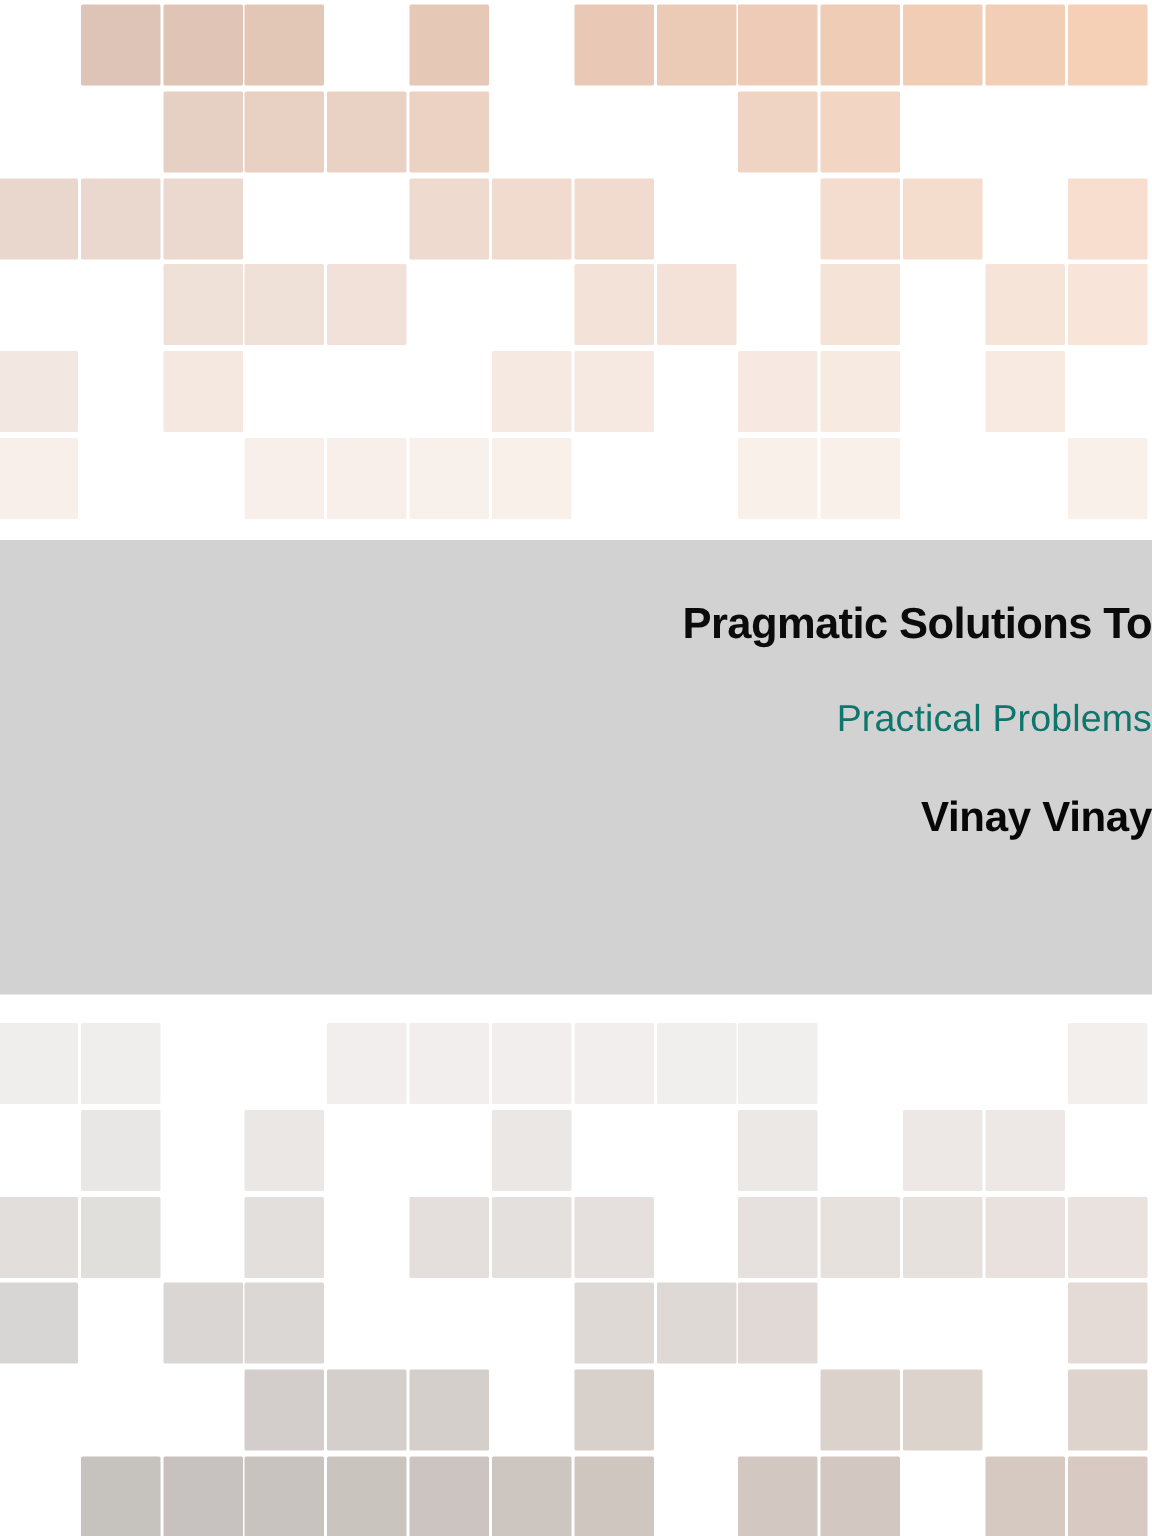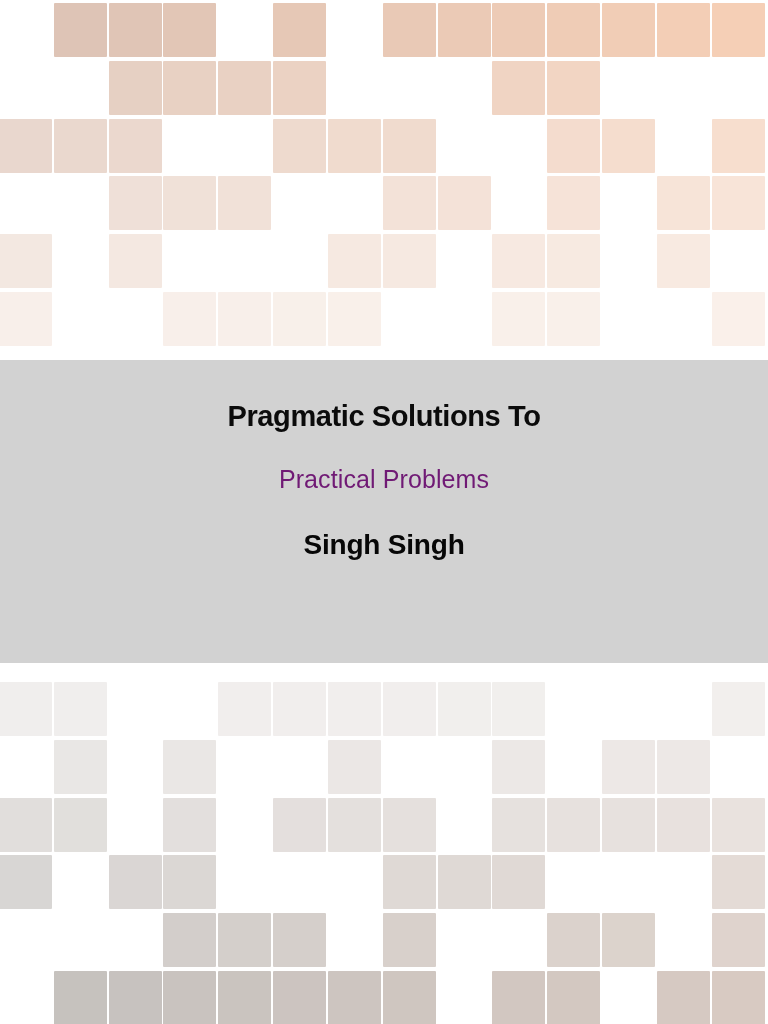--- a/index.html
+++ b/index.html
@@ -37,38 +37,38 @@
   
   .banner {
     position: absolute;
     left: 0;
     top: 360px;
     width: 768px;
     height: 303px;
     background: #d2d2d2;
     display: flex;
     flex-direction: column;
-    align-items: center;
+    align-items: flex-end;
     justify-content: flex-start;
     box-sizing: border-box;
     padding-top: 42px;
   }
   .title-line {
     color: #0b0b0b;
     font-size: 29px;
     font-weight: bold;
     letter-spacing: -0.4px;
     line-height: 1;
     text-align: center;
     white-space: nowrap;
   }
   #title-line-1 { margin-bottom: 36px; }
   #title-line-2 { margin-bottom: 28px; }
   .subtitle {
-    color: #701a75;
+    color: #0f766e;
     font-size: 25px;
     font-weight: normal;
     letter-spacing: 0.1px;
     line-height: 1;
     text-align: center;
     white-space: nowrap;
     margin-bottom: 39px;
   }
   .author {
     color: #070707;
@@ -133,21 +133,21 @@
       <div class="tile" style="left: 273px; top: 292px; width: 53px; height: 54px; background: rgb(248, 240, 234);"></div>
       <div class="tile" style="left: 328px; top: 292px; width: 53px; height: 54px; background: rgb(249, 240, 234);"></div>
       <div class="tile" style="left: 492px; top: 292px; width: 53px; height: 54px; background: rgb(249, 240, 234);"></div>
       <div class="tile" style="left: 547px; top: 292px; width: 53px; height: 54px; background: rgb(249, 240, 234);"></div>
       <div class="tile" style="left: 712px; top: 292px; width: 53px; height: 54px; background: rgb(250, 240, 234);"></div>
     </div>
 
   <div class="banner">
     <div class="title-line" id="title-line-1">Pragmatic Solutions To</div>
     <div class="subtitle">Practical Problems</div>
-    <div class="author">Singh Singh</div>
+    <div class="author">Vinay Vinay</div>
   </div>
 
   <div class="mosaic" id="mosaic-bottom">
       <div class="tile" style="left: -1px; top: 0px; width: 53px; height: 54px; background: rgb(240, 238, 237);"></div>
       <div class="tile" style="left: 54px; top: 0px; width: 53px; height: 54px; background: rgb(240, 238, 237);"></div>
       <div class="tile" style="left: 218px; top: 0px; width: 53px; height: 54px; background: rgb(241, 238, 237);"></div>
       <div class="tile" style="left: 273px; top: 0px; width: 53px; height: 54px; background: rgb(241, 238, 237);"></div>
       <div class="tile" style="left: 328px; top: 0px; width: 53px; height: 54px; background: rgb(241, 238, 237);"></div>
       <div class="tile" style="left: 383px; top: 0px; width: 53px; height: 54px; background: rgb(241, 238, 237);"></div>
       <div class="tile" style="left: 438px; top: 0px; width: 53px; height: 54px; background: rgb(241, 239, 237);"></div>

